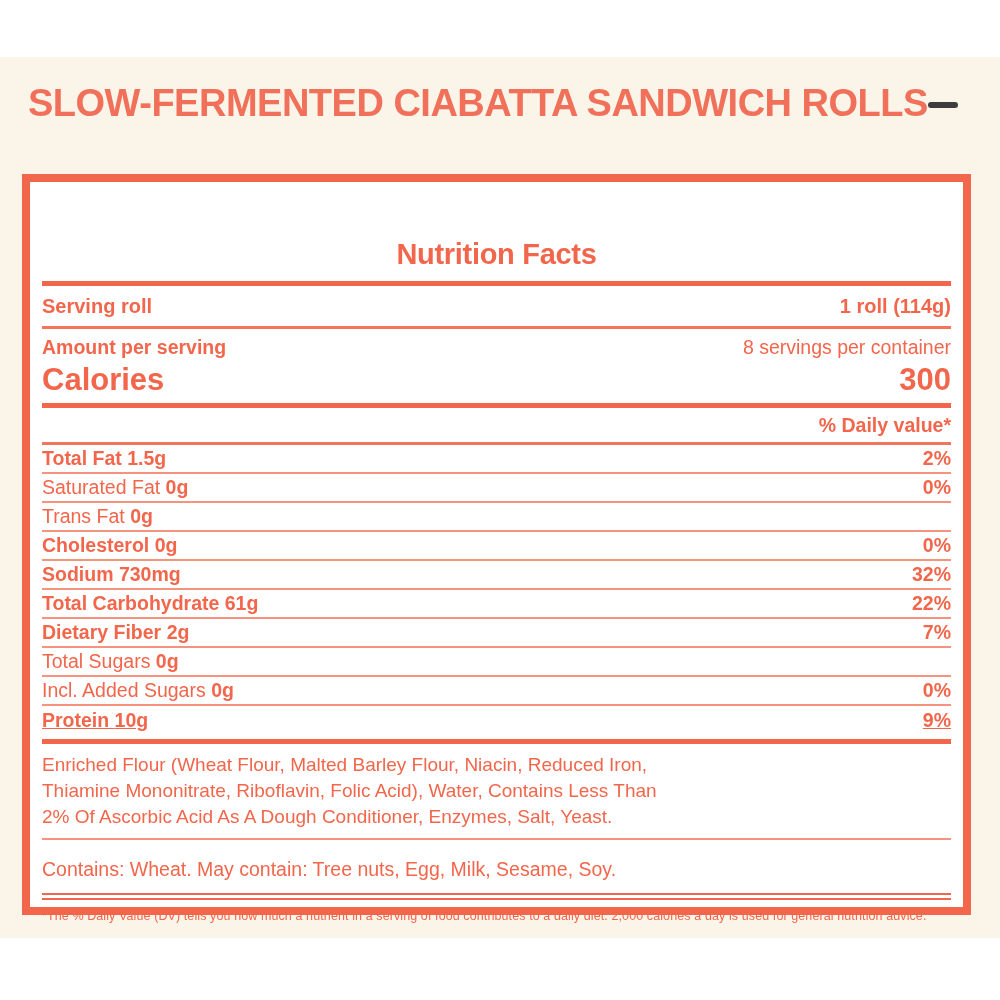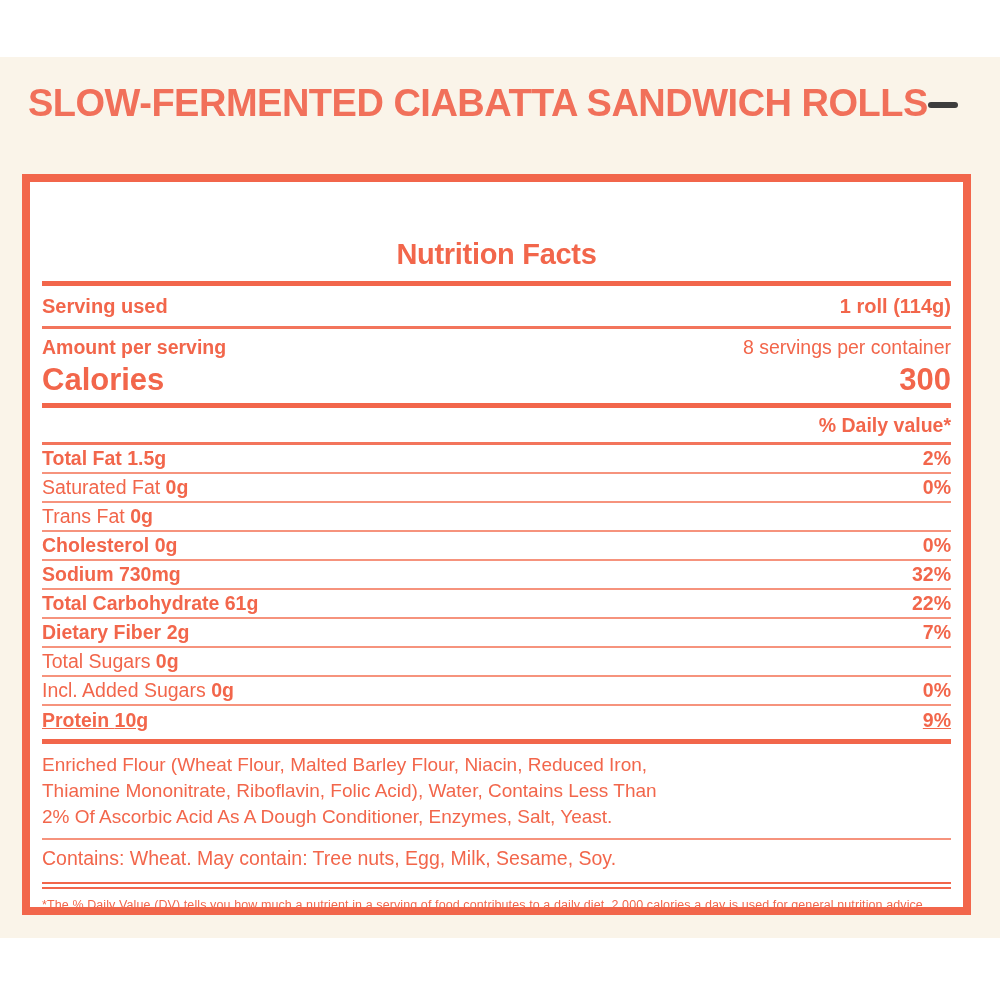--- a/index.html
+++ b/index.html
@@ -38,42 +38,42 @@
   .calories-row { height: 40px; font-size: 31px; font-weight: bold; margin-bottom: 3px; }
 
   .dv-row { height: 34px; font-size: 19.5px; font-weight: bold; justify-content: flex-end; }
 
   .nrow { height: 29px; border-bottom: 2px solid #f6937d; font-size: 19.5px; }
   .nrow:last-child { border-bottom: none; text-decoration: underline; }
   .nrow .amt, .nrow .pct { font-weight: bold; }
   .nrow.b .nname { font-weight: bold; }
 
   .ingredients { margin-top: 8px; font-size: 19px; line-height: 26px; }
-  .allergens-row { height: 36px; font-size: 19.5px; }
+  .allergens-row { height: 36px; font-size: 19.5px; margin-top: 11px; }
   .footnote { margin-top: 9px; font-size: 12.5px; letter-spacing: 0.1px; }
 </style>
 </head>
 <body>
 
 <div class="stage">
   <div class="cream-band"></div>
 
   <div class="section-header">
     <div class="section-title">SLOW-FERMENTED CIABATTA SANDWICH ROLLS</div>
     <div class="collapse-dash"></div>
   </div>
 
   <div class="nf-panel">
 
     <div class="nf-title">Nutrition Facts</div>
 
     <hr class="rule-thick">
 
     <div class="flex-row serving-row">
-      <span>Serving used</span>
+      <span>Serving roll</span>
       <span>1 roll (114g)</span>
     </div>
 
     <hr class="rule-med">
 
     <div class="flex-row amount-row">
       <span class="lbl">Amount per serving</span>
       <span>8 servings per container</span>
     </div>
 

